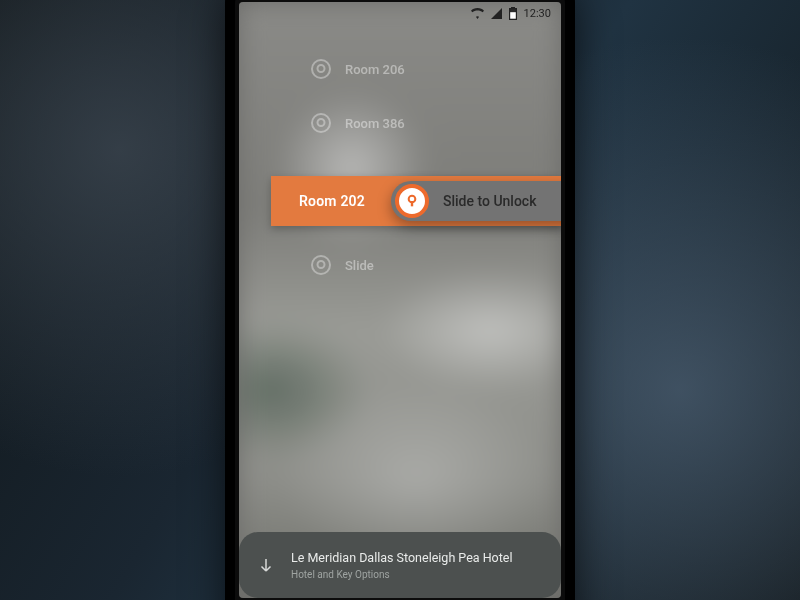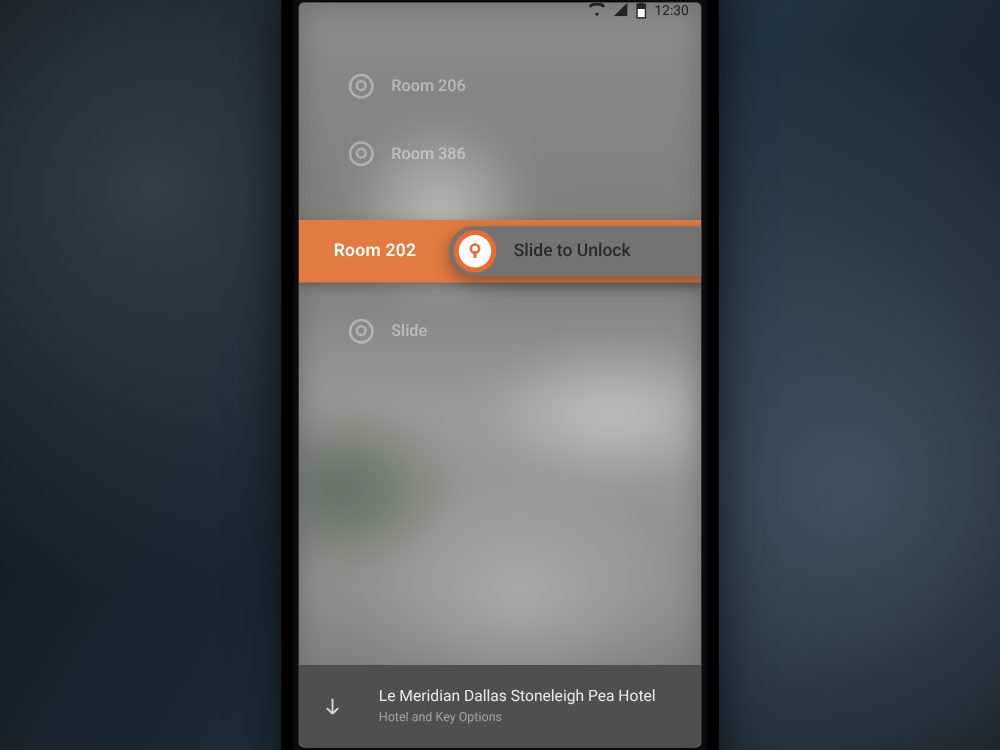--- a/index.html
+++ b/index.html
@@ -37,25 +37,25 @@
       background:
         radial-gradient(120px 120px at 35% 28%, rgba(255,255,255,.45), transparent 65%),
         radial-gradient(160px 90px at 78% 55%, rgba(255,255,255,.38), transparent 70%),
         radial-gradient(200px 140px at 55% 80%, rgba(255,255,255,.25), transparent 70%),
         radial-gradient(140px 100px at 10% 65%, rgba(40,70,50,.5), transparent 70%),
         linear-gradient(180deg, #8a8a86 0%, #7d7d78 35%, #9a9b95 55%, #8d8e88 80%, #6f7069 100%);
       filter: blur(12px) saturate(.8);
     }
 
     
-    .status{position:absolute;top:0;left:0;right:0;height:22px;display:flex;justify-content:flex-end;align-items:flex-start;gap:7px;padding:0 10px;color:#222;font-size:11px;}
+    .status{position:absolute;top:0;left:0;right:0;height:22px;display:flex;justify-content:flex-end;align-items:center;gap:7px;padding:0 10px;color:#222;font-size:11px;}
     .status svg{display:block}
 
     
-    .rooms{position:absolute;top:40px;left:0;right:0;}
+    .rooms{position:absolute;top:40px;left:0;right:0;padding-left:32px;}
     .room-item{position:relative;height:54px;display:flex;align-items:center;gap:14px;padding:0 40px;color:rgba(255,255,255,.42);}
     .room-item.sel{
       background:#e37a3f;
       color:#fff;
       height:50px;
       box-shadow:0 3px 8px rgba(0,0,0,.25);
       padding-left:28px;
       margin-top:26px;margin-bottom:12px;
     }
     .key-icon{
@@ -86,22 +86,23 @@
       display:flex;align-items:center;justify-content:center;
       flex-shrink:0;
     }
     .pill .handle svg{display:block}
     .pill .hint{color:#2a2a2a;font-size:14px;font-weight:500;white-space:nowrap}
 
     
     .bottombar{
       position:absolute;left:0;right:0;bottom:0;height:66px;
       background:#4c504f;
-      display:flex;align-items:center;gap:28px;padding:0 18px;
+      display:flex;align-items:center;gap:16px;padding:0 18px;
       color:#d7d9d8;
+      border-radius:19px;
     }
     .bottombar .arrow svg{display:block}
     .bb-title{font-size:12.5px;line-height:1.35;color:#e9ebea}
     .bb-sub{font-size:10px;color:#9fa4a2;margin-top:2px}
   </style>
 </head>
 <body>
 
 <div class="scene">
   <div class="phone">

